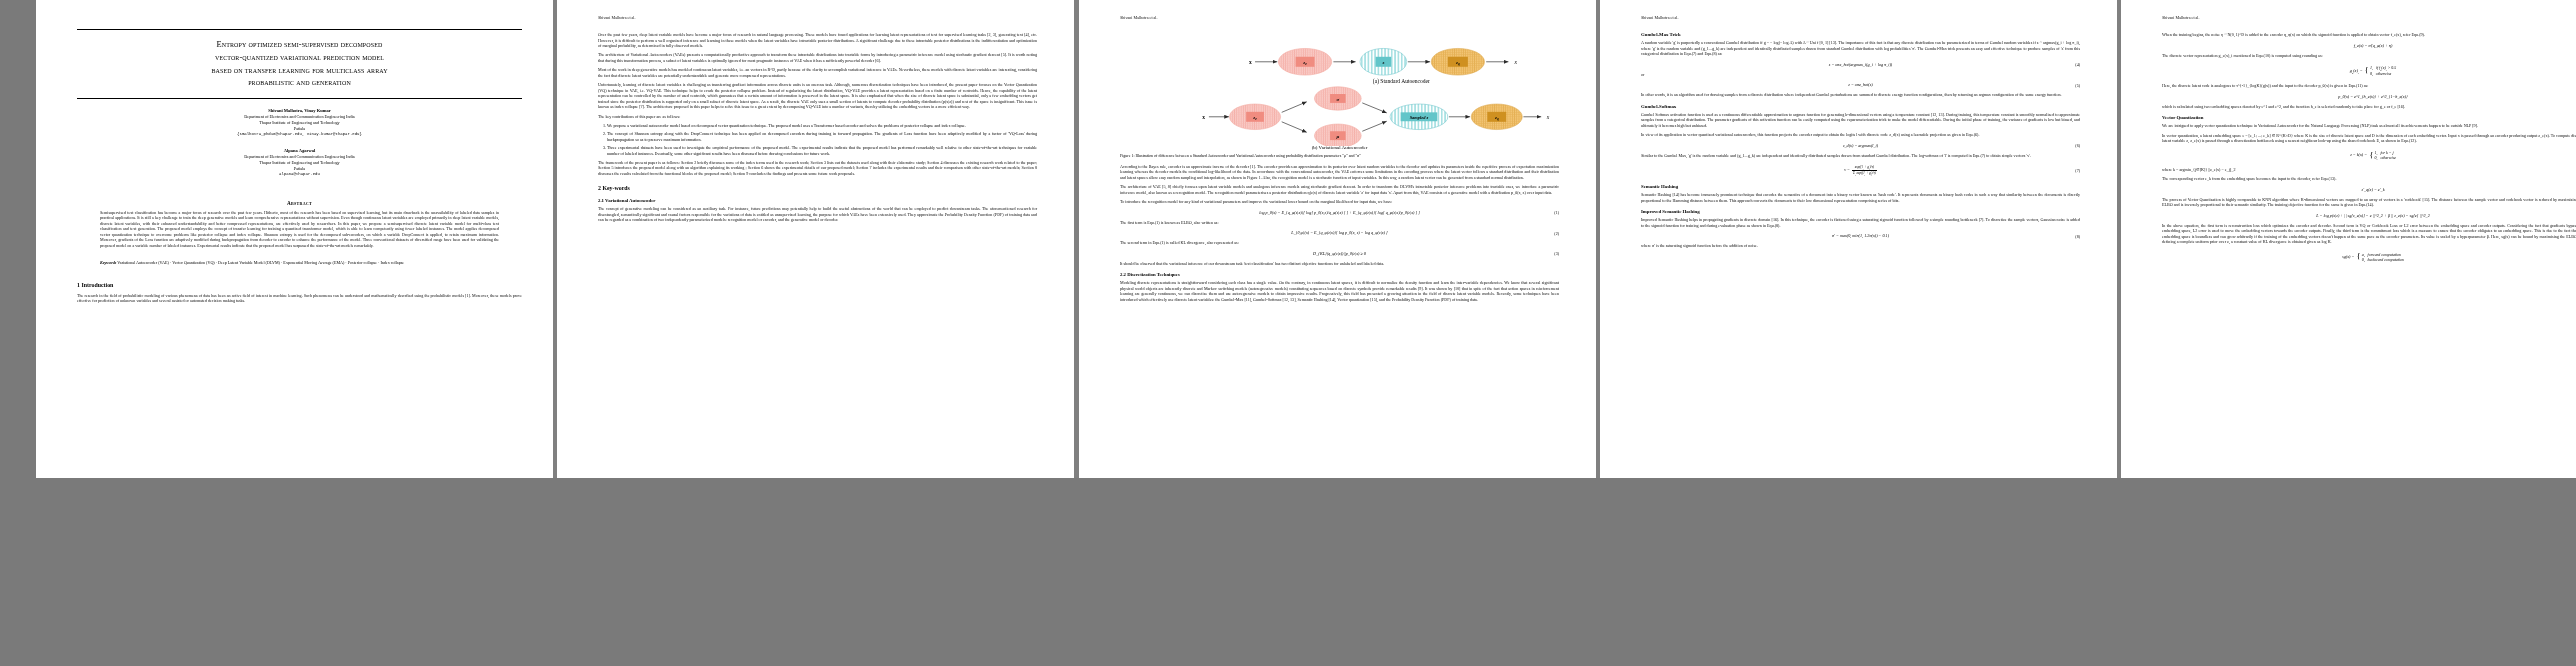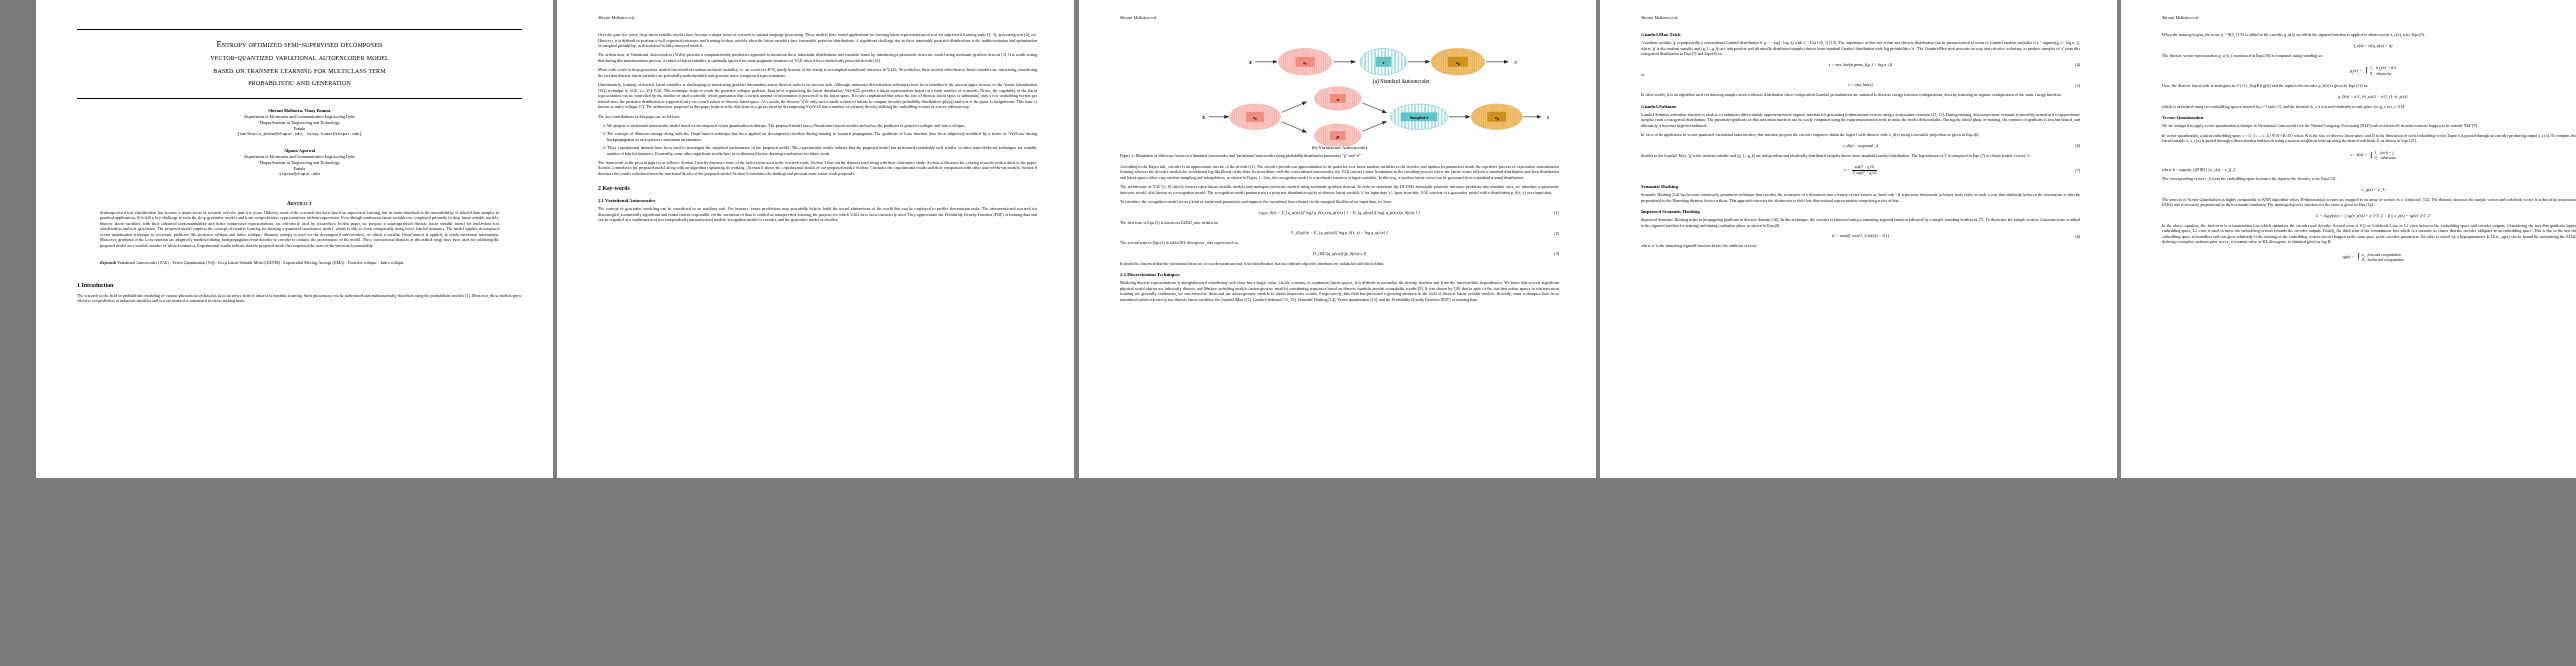--- a/index.html
+++ b/index.html
@@ -59,22 +59,22 @@
 <body>
 
 <div id="stage">
 
   <div class="page p1">
 
     <div style="position:absolute;left:41px;top:29px;width:445px;">
       <div class="rule"></div>
       <div class="title" style="padding:9px 16.7px 7.8px 16.7px;">
         <div>Entropy optimized semi-supervised decomposed</div>
-        <div>vector-quantized variational autoencoder model</div>
-        <div>based on transfer learning for multiclass term</div>
+        <div>vector-quantized variational prediction model</div>
+        <div>based on transfer learning for multiclass array</div>
         <div>probabilistic and generation</div>
       </div>
       <div class="rule2"></div>
 
       <div class="authblock">
         <div class="authname">Shivani Malhotra, Vinay Kumar</div>
         <div>Department of Electronics and Communication Engineering India</div>
         <div>Thapar Institute of Engineering and Technology</div>
         <div>Patiala</div>
         <div class="mono">{smalhotra_phd18@thapar.edu, vinay.kumar@thapar.edu}</div>

